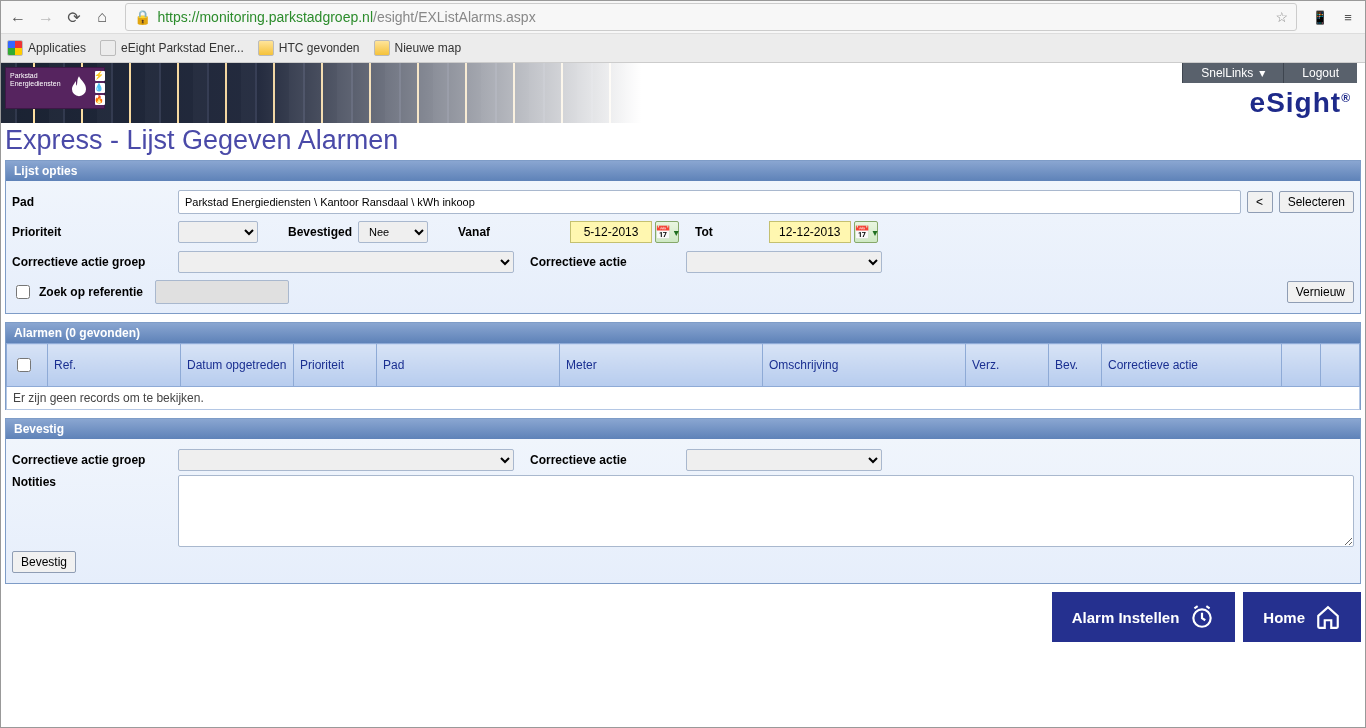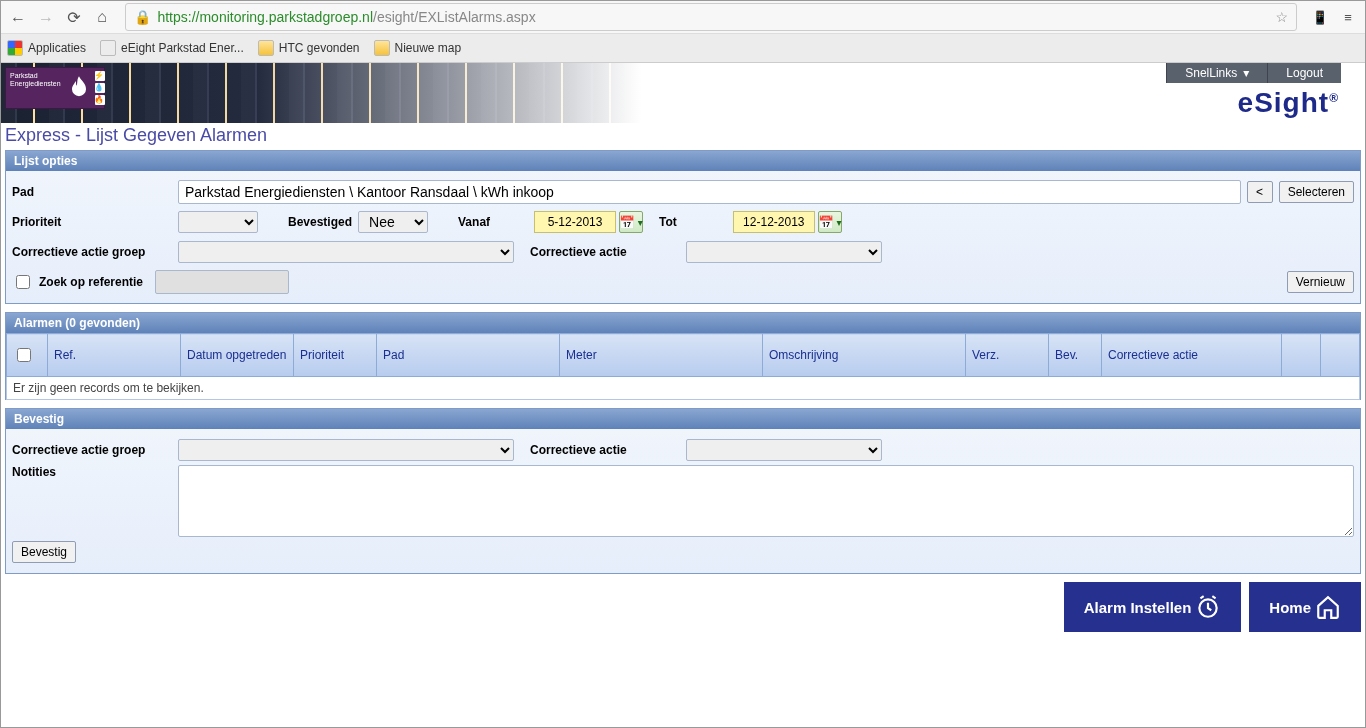--- a/index.html
+++ b/index.html
@@ -32,43 +32,43 @@
    linear-gradient(90deg, rgba(0,0,0,0.0), rgba(120,120,170,.1) 40%, rgba(255,255,255,1) 100%),
    repeating-linear-gradient(90deg,#202838 0 14px,#30384c 14px 16px,#1a2232 16px 32px,#ffe0a0 32px 34px,#1a2232 34px 48px),
    linear-gradient(#0f1620,#0f1620);
  background-size:auto,auto,auto}
 .banner .logo{position:absolute;left:4px;top:4px;width:98px;height:40px;background:#56245f;border:1px solid #3d1846;display:flex}
 .banner .logo .lt{flex:1;color:#fff;font-size:7px;padding:4px;line-height:1.2}
 .banner .logo .lp{width:34px;height:100%;display:flex;align-items:center;justify-content:center}
 .banner .logo .lp svg{width:28px;height:28px}
 .banner .logo .badges{display:flex;flex-direction:column;justify-content:space-around;padding:2px}
 .banner .logo .badges span{width:10px;height:10px;background:#fff;color:#333;font-size:8px;text-align:center;line-height:10px;border-radius:1px}
-.topmenu{position:absolute;right:24px;top:0;display:flex}
+.topmenu{position:absolute;right:8px;top:0;display:flex}
 .topmenu .mitem{background:#59616c;color:#fff;font-size:12px;padding:3px 18px;border-left:1px solid #3e454f;display:flex;align-items:center;gap:6px}
-.brand{position:absolute;right:26px;top:24px;font-size:28px;color:#1e2a8a;font-weight:bold;letter-spacing:1px}
+.brand{position:absolute;right:14px;top:24px;font-size:28px;color:#1e2a8a;font-weight:bold;letter-spacing:1px}
 .brand sup{font-size:12px;vertical-align:super}
-h2.pagetitle{margin:2px 0 4px 4px;color:#4a4aa8;font-weight:normal;font-size:18px}
+h2.pagetitle{margin:2px 0 4px 4px;color:#4a4aa8;font-weight:normal;font-size:27px}
 .panel{border:1px solid #7e9cc7;margin:0 4px 8px 4px}
 .panelhdr{background:linear-gradient(#8aa6d1,#5e82b8);color:#fff;font-weight:bold;font-size:12px;padding:3px 8px}
 .panelbody{background:linear-gradient(#f0f5fc,#e6eefb);padding:6px 6px}
 .row{display:flex;align-items:center;min-height:30px;gap:6px}
 .lbl{width:160px;font-weight:bold;font-size:12px}
 .lbl2{font-weight:bold;font-size:12px}
-.txt{border:1px solid #a9b8ce;border-radius:2px;height:20px;padding:1px 6px;font-size:14px}
+.txt{border:1px solid #a9b8ce;border-radius:2px;height:20px;padding:1px 6px;font-size:11px}
 .smallbtn{border:1px solid #8f9db4;background:#f1f1f1;height:22px;font-size:12px;border-radius:2px;padding:0 8px}
 select.txt{height:22px}
 .datein{background:#fff7b0;border:1px solid #c4c070;width:76px;text-align:center;font-size:12px;height:18px}
 .calico{width:22px;height:20px;display:inline-flex;align-items:center;justify-content:center;border:1px solid #86a86a;border-radius:2px;background:linear-gradient(#e9f6e0,#cfe9c4);margin-left:3px;vertical-align:middle}
 .calico:after{content:"▾";color:#1f6e1f;font-size:10px;margin-left:2px}
 table.grid{width:100%;border-collapse:collapse;background:#bcd0ef;font-size:12px}
 table.grid th{background:linear-gradient(#d7e3f6,#b7ccee);border:1px solid #8eaad6;color:#1a2f91;text-align:left;padding:11px 6px;font-weight:normal}
 .norecords{background:#fff;border:1px solid #b4c7e4;border-top:0;padding:4px 6px;font-size:12px;color:#444}
 textarea.notes{width:100%;height:72px;border:1px solid #a9b8ce;border-radius:2px;resize:both;font-size:12px;box-sizing:border-box}
 .footerbtns{display:flex;gap:8px;justify-content:flex-end;margin:8px 4px 10px}
-.bigbtn{background:#25308f;color:#fff;font-weight:bold;font-size:15px;padding:12px 20px;display:flex;align-items:center;gap:4px;border:0}
+.bigbtn{background:#25308f;color:#fff;font-weight:bold;font-size:15px;padding:12px 20px;display:flex;align-items:center;gap:10px;border:0}
 .bigbtn svg{width:26px;height:26px;fill:#fff;stroke:#fff}
 input[type=checkbox]{width:14px;height:14px}
 .flexfill{flex:1}
 .colsel{width:28px}
 </style>
 </head>
 <body>
 
 <div class="win">
 
@@ -149,21 +149,21 @@
           <button class="smallbtn" style="width:26px">&lt;</button>
           <button class="smallbtn">Selecteren</button>
         </div>
 
         <div class="row">
           <div class="lbl">Prioriteit</div>
           <select class="txt" style="width:80px"></select>
           <div class="lbl2" style="margin-left:24px">Bevestiged</div>
           <select class="txt" style="width:70px"><option>Nee</option></select>
           <div class="lbl2" style="margin-left:24px">Vanaf</div>
-          <div style="margin-left:38px;display:flex;align-items:flex-start">
+          <div style="margin-left:74px;display:flex;align-items:flex-start">
             <input class="datein" value="5-12-2013" style="">
             <span class="calico">📅</span>
           </div>
           <div class="lbl2" style="margin-left:10px">Tot</div>
           <div style="margin-left:50px;display:flex;align-items:center">
             <input class="datein" value="12-12-2013" style="">
             <span class="calico">📅</span>
           </div>
         </div>
 

